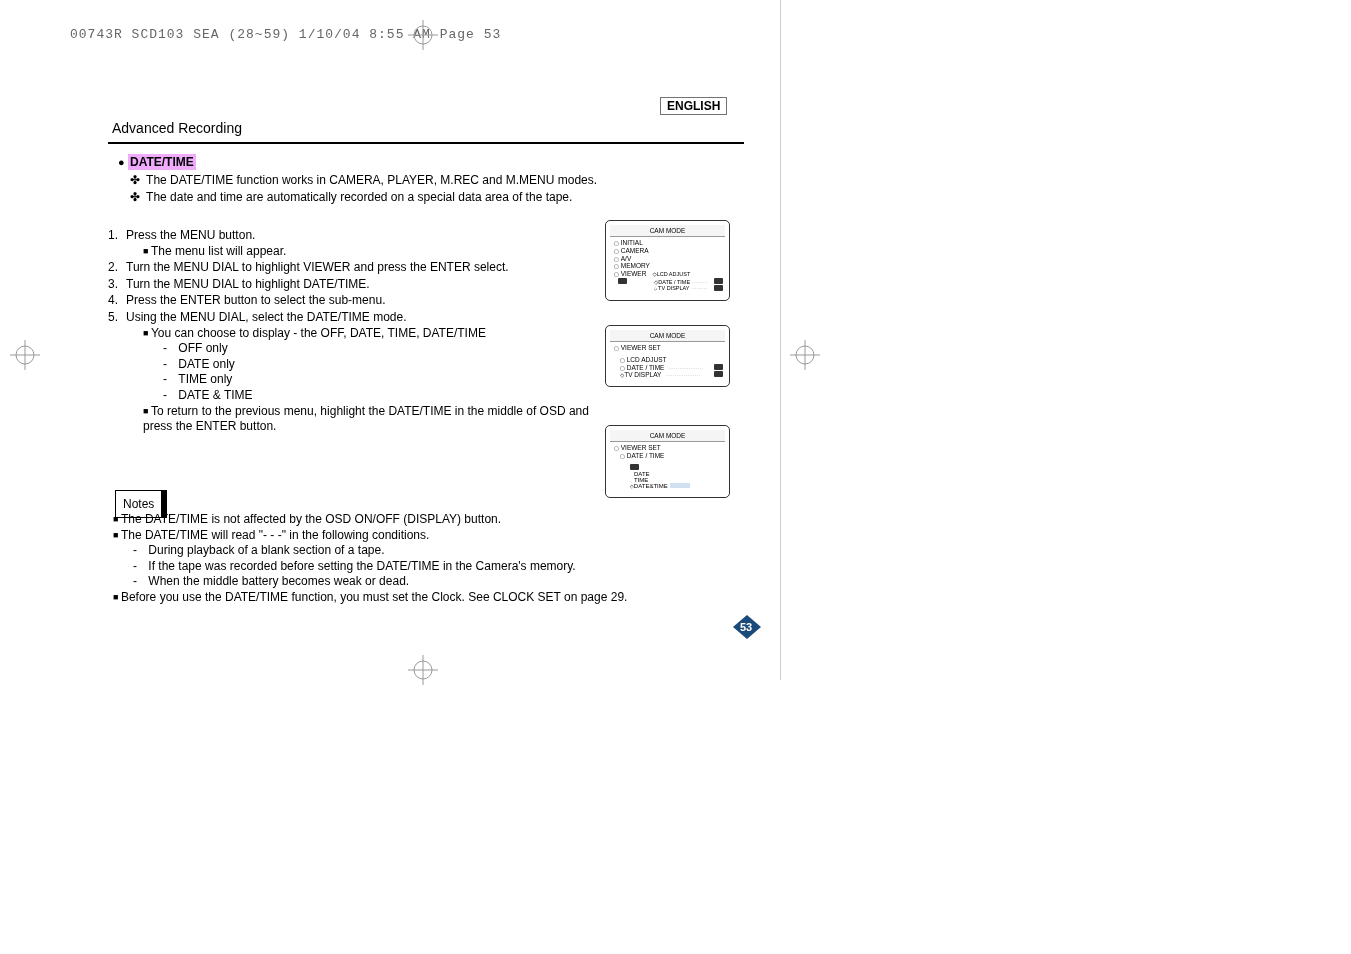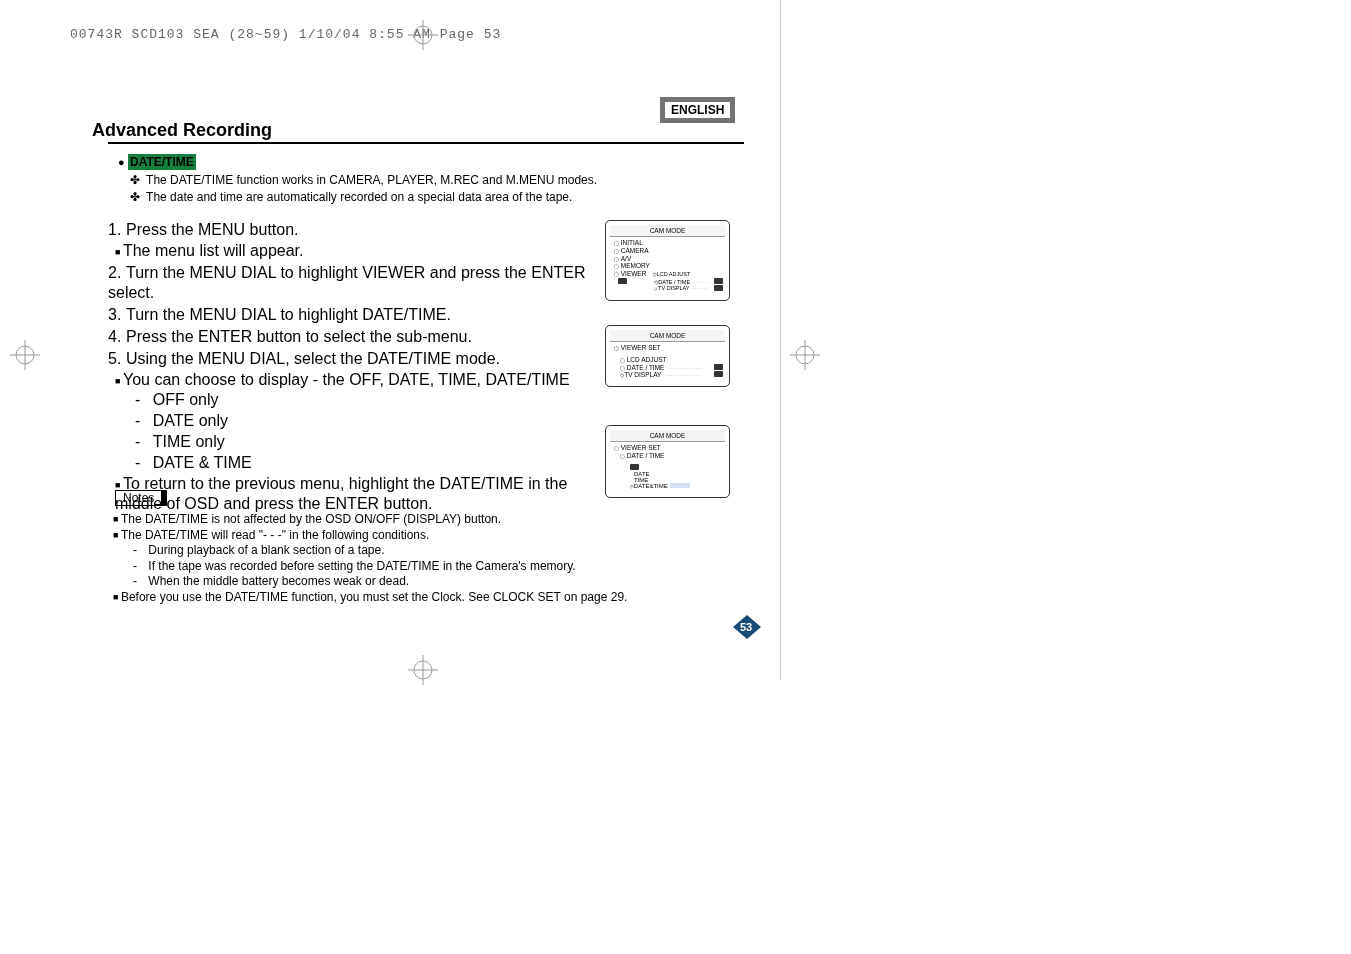--- a/index.html
+++ b/index.html
@@ -7,41 +7,41 @@
     
     .header-text { position: absolute; top: 27px; left: 70px; font-size: 13px; font-family: 'Courier New', monospace; color: #666; letter-spacing: 1px; }
     
     .crop-mark { position: absolute; }
     .crop-mark svg { display: block; }
     .crop-top { top: 20px; left: 408px; }
     .crop-left { top: 340px; left: 10px; }
     .crop-right { top: 340px; left: 790px; }
     .crop-bottom { top: 655px; left: 408px; }
     
-    .lang-box { position: absolute; top: 97px; left: 660px; border: 5px solid #737373; padding: 1px 6px; font-size: 12px; font-weight: bold; }
+    .lang-box { position: absolute; top: 97px; left: 660px; border: 1px solid #737373; padding: 1px 6px; font-size: 12px; font-weight: bold; }
     
-    .title { position: absolute; top: 120px; left: 92px; font-size: 18px; font-weight: bold; }
+    .title { position: absolute; top: 120px; left: 112px; font-size: 14px; font-weight: normal; }
     .title-underline { position: absolute; top: 142px; left: 108px; width: 636px; border-bottom: 2px solid #000; }
     
     .section-bullet { position: absolute; top: 156px; left: 118px; font-size: 11px; }
-    .section-heading { position: absolute; top: 154px; left: 128px; font-size: 12px; font-weight: bold; background: #15803d; padding: 1px 2px; }
+    .section-heading { position: absolute; top: 154px; left: 128px; font-size: 12px; font-weight: bold; background: #f0abfc; padding: 1px 2px; }
     
     .intro { position: absolute; top: 173px; left: 130px; font-size: 12px; line-height: 1.3; }
     .intro-item { margin-bottom: 1px; }
     .intro-bullet { margin-right: 6px; }
     
-    .steps { position: absolute; top: 220px; left: 108px; font-size: 16px; line-height: 1.3; width: 485px; }
+    .steps { position: absolute; top: 228px; left: 108px; font-size: 12px; line-height: 1.3; width: 485px; }
     .step { margin-bottom: 1px; }
     .step-num { display: inline-block; width: 18px; }
-    .sub-list { margin-left: 7px; }
+    .sub-list { margin-left: 35px; }
     .sub-item::before { content: "■ "; font-size: 9px; vertical-align: 1px; }
     .dash-list { margin-left: 20px; }
     .dash-item::before { content: "- "; margin-right: 8px; }
     
-    .notes-box { position: absolute; top: 490px; left: 115px; border: 1px solid #000; border-right: 6px solid #000; padding: 0px 7px; font-size: 12px; }
+    .notes-box { position: absolute; top: 490px; left: 115px; border: 1px solid #000; border-right: 6px solid #000; padding: 6px 7px; font-size: 12px; }
     
     .notes-content { position: absolute; top: 512px; left: 113px; font-size: 12px; line-height: 1.3; width: 640px; }
     .note-item::before { content: "■ "; font-size: 9px; vertical-align: 1px; }
     .note-dash { margin-left: 20px; }
     .note-dash::before { content: "- "; margin-right: 8px; }
     
     .page-badge { position: absolute; top: 615px; left: 733px; }
     .page-badge svg { display: block; }
     .page-num { position: absolute; top: 621px; left: 740px; font-size: 11px; font-weight: bold; color: #fff; }
     

